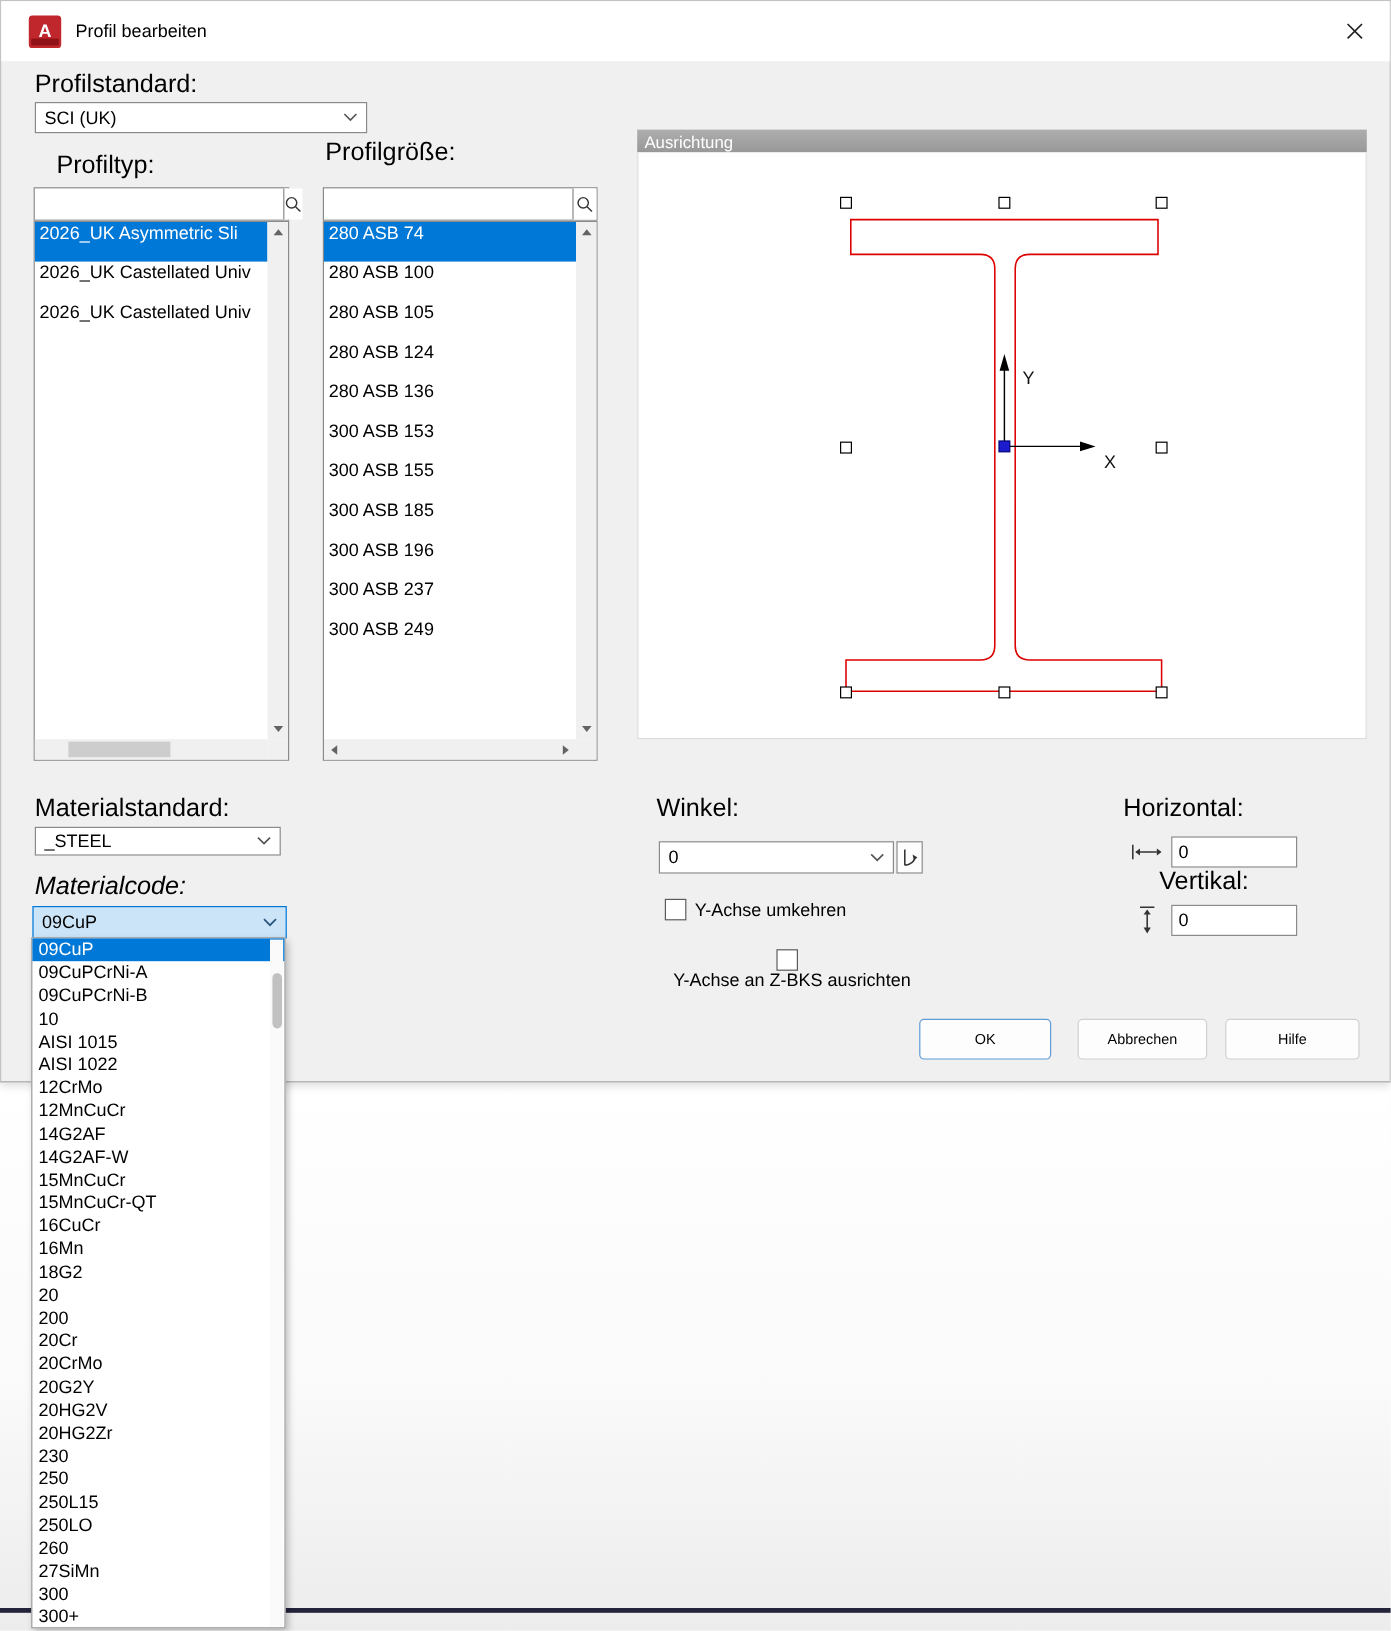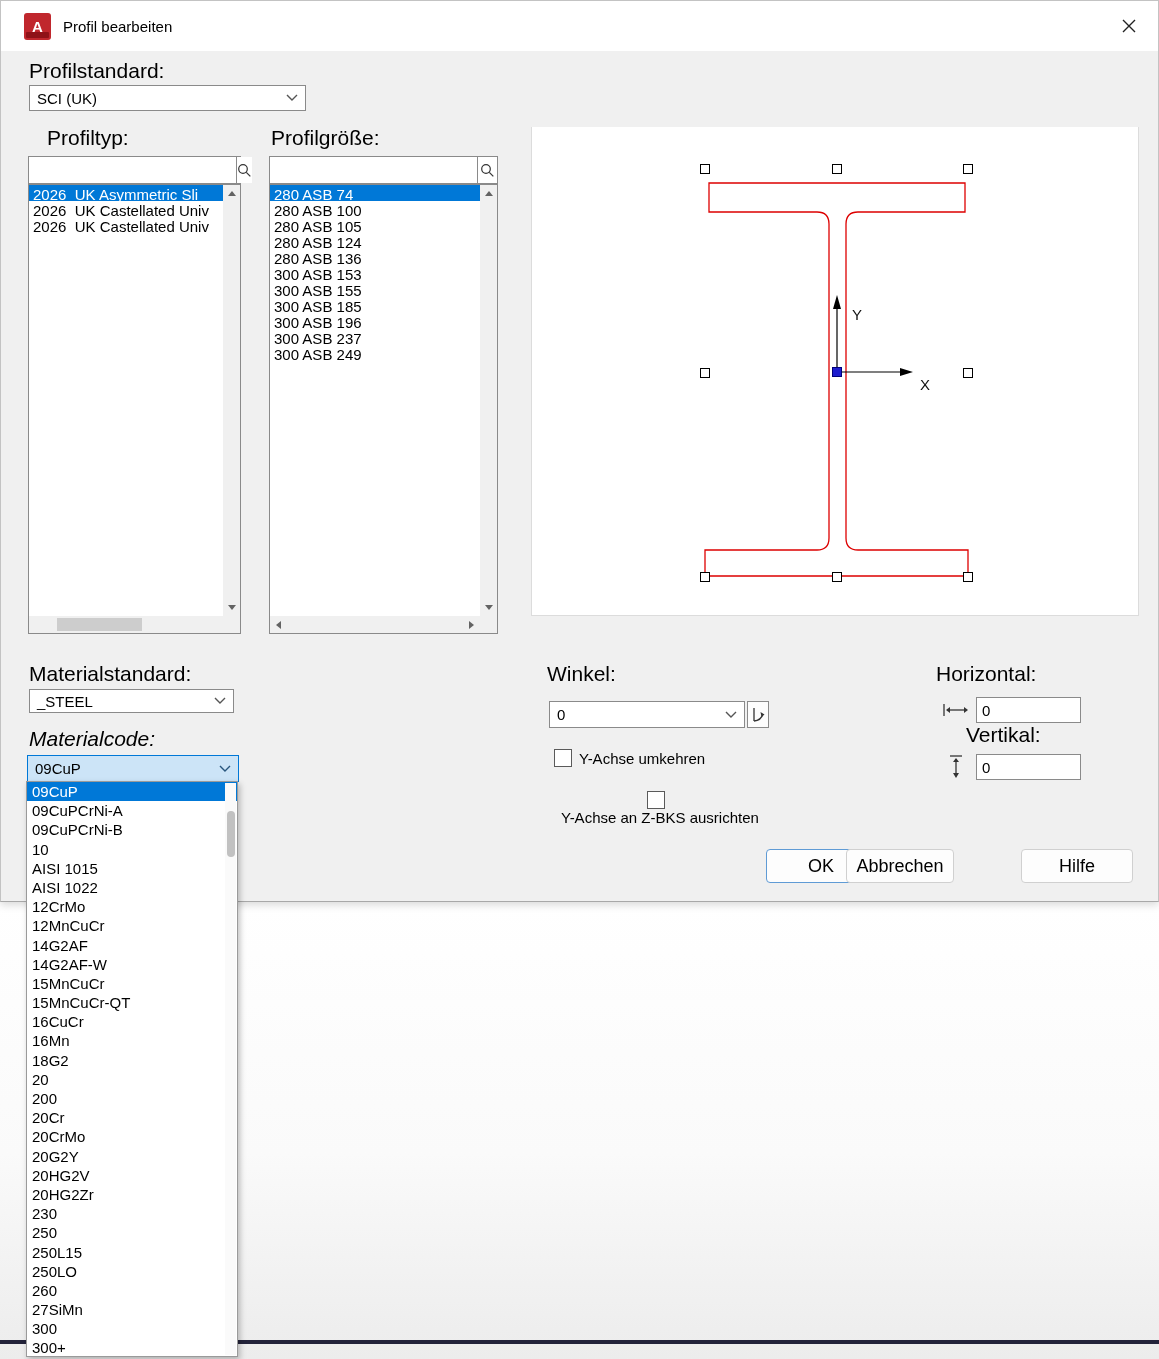--- a/index.html
+++ b/index.html
@@ -35,21 +35,21 @@
   .combo.open-state { background:#cce4f7; border-color:#0078d7; }
 
   .search-wrap { position:absolute; border:1px solid #8a8a8a; background:#fff; display:flex; }
   .search-wrap input { flex:1; border:none; outline:none; font-size:15px; padding:0 4px;
     font-family:"Liberation Sans",sans-serif; background:transparent; }
   .search-btn { width:26px; border-left:1px solid #8a8a8a; background:#fff;
     display:flex; align-items:center; justify-content:center; cursor:pointer; }
 
   .listbox { position:absolute; background:#fff; border:1px solid #8a8a8a; }
   .list-content { position:absolute; left:0; top:0; right:17px; bottom:17px; overflow:hidden; }
-  .row { height:16px; line-height:19.4px; font-size:15px; padding-left:4px; white-space:nowrap; overflow:hidden; }
+  .row { height:33px; line-height:19.4px; font-size:15px; padding-left:4px; white-space:nowrap; overflow:hidden; }
   .row.selected { background:#0078d7; color:#fff; }
 
   .vscroll { position:absolute; top:0; right:0; bottom:17px; width:17px; background:#f0f0f0; }
   .hscroll { position:absolute; left:0; right:17px; bottom:0; height:17px; background:#f0f0f0; }
   .corner { position:absolute; right:0; bottom:0; width:17px; height:17px; background:#f0f0f0; }
   .sb-btn { position:absolute; width:17px; height:17px; display:flex; align-items:center; justify-content:center; }
   .tri-up { width:0;height:0;border-left:4px solid transparent;border-right:4px solid transparent;border-bottom:5px solid #636363; }
   .tri-dn { width:0;height:0;border-left:4px solid transparent;border-right:4px solid transparent;border-top:5px solid #636363; }
   .tri-lf { width:0;height:0;border-top:4px solid transparent;border-bottom:4px solid transparent;border-right:5px solid #636363; }
   .tri-rt { width:0;height:0;border-top:4px solid transparent;border-bottom:4px solid transparent;border-left:5px solid #636363; }
@@ -62,21 +62,21 @@
     background:#fff; border:1px solid #dcdcdc; border-top:none; }
 
   .checkbox-row { position:absolute; display:flex; align-items:center; }
   .cb { width:18px; height:18px; background:#fff; border:1px solid #5a5a5a; }
   .cb-label { margin-left:7px; font-size:15px; white-space:nowrap; }
 
   .num-input { position:absolute; width:105px; height:26px; border:1px solid #8a8a8a; background:#fff;
     font-size:15px; padding:0 5px; font-family:"Liberation Sans",sans-serif; outline:none; }
 
   .btn { position:absolute; height:34px; background:#fdfdfd; border:1px solid #d0d0d0; border-radius:4px;
-    font-size:18px; display:flex; align-items:center; justify-content:center; cursor:pointer; }
+    font-size:12px; display:flex; align-items:center; justify-content:center; cursor:pointer; }
   .btn.default { border:1px solid #5f9bd5; }
 
   .pick-btn { position:absolute; width:22px; height:27px; background:#fdfdfd; border:1px solid #8a8a8a;
     display:flex; align-items:center; justify-content:center; cursor:pointer; }
 
   .mat-popup { position:absolute; left:26px; top:781px; width:212px; height:576px;
     background:#fff; border:1px solid #9a9a9a; z-index:10; box-shadow:2px 3px 6px rgba(0,0,0,.25); }
   .mrow { height:19.2px; line-height:19.2px; font-size:15px; padding-left:5px; white-space:nowrap; overflow:hidden; }
   .mrow.selected { background:#0078d7; color:#fff; }
   .popup-scroll { position:absolute; right:1px; top:1px; bottom:1px; width:11px; background:#fafafa; }
@@ -135,21 +135,21 @@
       <div class="sb-btn" style="bottom:0;">
           <div class="tri-dn"></div>
         </div>
     </div>
     <div class="hscroll">
       <div class="hthumb" style="left:28px; width:85px;"></div>
     </div>
     <div class="corner"></div>
   </div>
 
-  <span class="lbl" style="left:270px; top:125px;">Profilgröße:</span>
+  <span class="lbl" style="left:270px; top:114px;">Profilgröße:</span>
   <div class="search-wrap" style="left:268px; top:155px; width:229px; height:28px;">
     <input type="text" value="" style="">
     <div class="search-btn">
       <svg width="15" height="15" viewBox="0 0 15 15">
         <circle cx="6" cy="6" r="4.3" stroke="#333" stroke-width="1.2" fill="none"></circle>
         <path d="M9.3 9.3 L13.3 13.3" stroke="#333" stroke-width="1.2"></path>
       </svg>
     </div>
   </div>
   <div class="listbox" style="left:268px; top:183px; width:229px; height:450px;">
@@ -178,20 +178,23 @@
       <div class="sb-btn" style="left:0; top:0;">
           <div class="tri-lf"></div>
         </div>
       <div class="sb-btn" style="right:0; top:0;">
           <div class="tri-rt"></div>
         </div>
     </div>
     <div class="corner"></div>
   </div>
 
+  <div class="preview-header">
+    <span>Ausrichtung</span>
+  </div>
   <div class="preview-body">
     <svg width="608" height="489" viewBox="0 0 608 489">
 
       <path d="M177,56 H433 V85 H326 Q314,85 314,97 V411 Q314,423 326,423 H436 V449 H173 V423 H285 Q297,423 297,411 V97 Q297,85 285,85 H177 Z" fill="none" stroke="#dd0000" stroke-width="1.3"></path>
 
       <line x1="305" y1="245" x2="305" y2="180" stroke="#000" stroke-width="1.2"></line>
       <polygon points="301,182 309,182 305,168" fill="#000"></polygon>
       <line x1="305" y1="245" x2="370" y2="245" stroke="#000" stroke-width="1.2"></line>
       <polygon points="368,241 368,249 381,245" fill="#000"></polygon>
       <text x="320" y="193" font-size="15" fill="#111">Y</text>
@@ -273,21 +276,21 @@
     <svg width="16" height="26" viewBox="0 0 16 26">
       <path d="M2 2 H14" stroke="#333" stroke-width="1.3"></path>
       <path d="M8 5 V22" stroke="#333" stroke-width="1.3"></path>
       <polygon points="5,8 11,8 8,4 " fill="#333"></polygon>
       <polygon points="5,19 11,19 8,24" fill="#333"></polygon>
     </svg>
   </div>
   <input class="num-input" style="left: 975px; top: 753px;" value="0">
 
   <div class="btn default" style="left:765px; top:848px; width:110px;">OK</div>
-  <div class="btn" style="left:845px; top:848px; width:108px;">Abbrechen</div>
+  <div class="btn" style="left:897px; top:848px; width:108px;">Abbrechen</div>
   <div class="btn" style="left:1020px; top:848px; width:112px;">Hilfe</div>
 
 </div>
 
 <div class="mat-popup">
   <div class="mrow selected">09CuP</div>
   <div class="mrow">09CuPCrNi-A</div>
   <div class="mrow">09CuPCrNi-B</div>
   <div class="mrow">10</div>
   <div class="mrow">AISI 1015</div>

